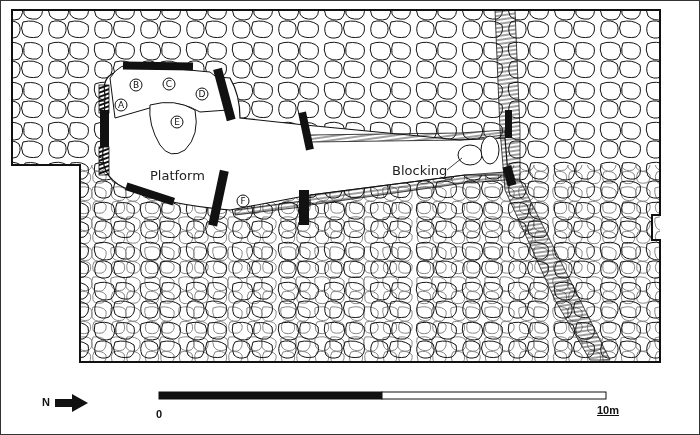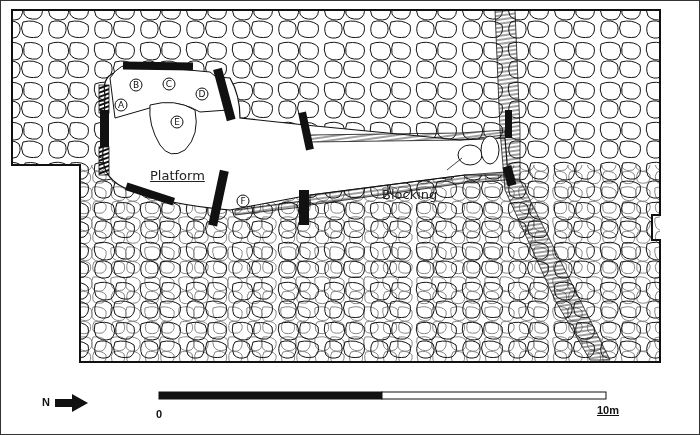--- a/index.html
+++ b/index.html
@@ -103,18 +103,18 @@
     <rect x="55" y="399" width="18" height="8" fill="#111"></rect>
     <polygon points="72,394 88,403 72,412" fill="#111"></polygon>
   </g>
 
   <g>
     <rect x="159" y="392" width="223" height="7" fill="#111" stroke="#111" stroke-width="1"></rect>
     <rect x="382" y="392" width="224" height="7" fill="#fff" stroke="#111" stroke-width="1"></rect>
   </g>
 </svg>
 
-<div class="label" style="left:150px; top:168px;text-decoration:underline;">Platform</div>
-<div class="label" style="left:382px; top:163px;margin-top:24px;">Blocking</div>
+<div class="label" style="left:150px; top:168px;">Platform</div>
+<div class="label" style="left:392px; top:163px;">Blocking</div>
 
 <div class="n-label">N</div>
 <div class="scale-tick" style="left:156px; top:408px;">0</div>
 <div class="scale-tick" style="left:597px; top:404px;text-decoration:underline;">10m</div>
 
 </body></html>

